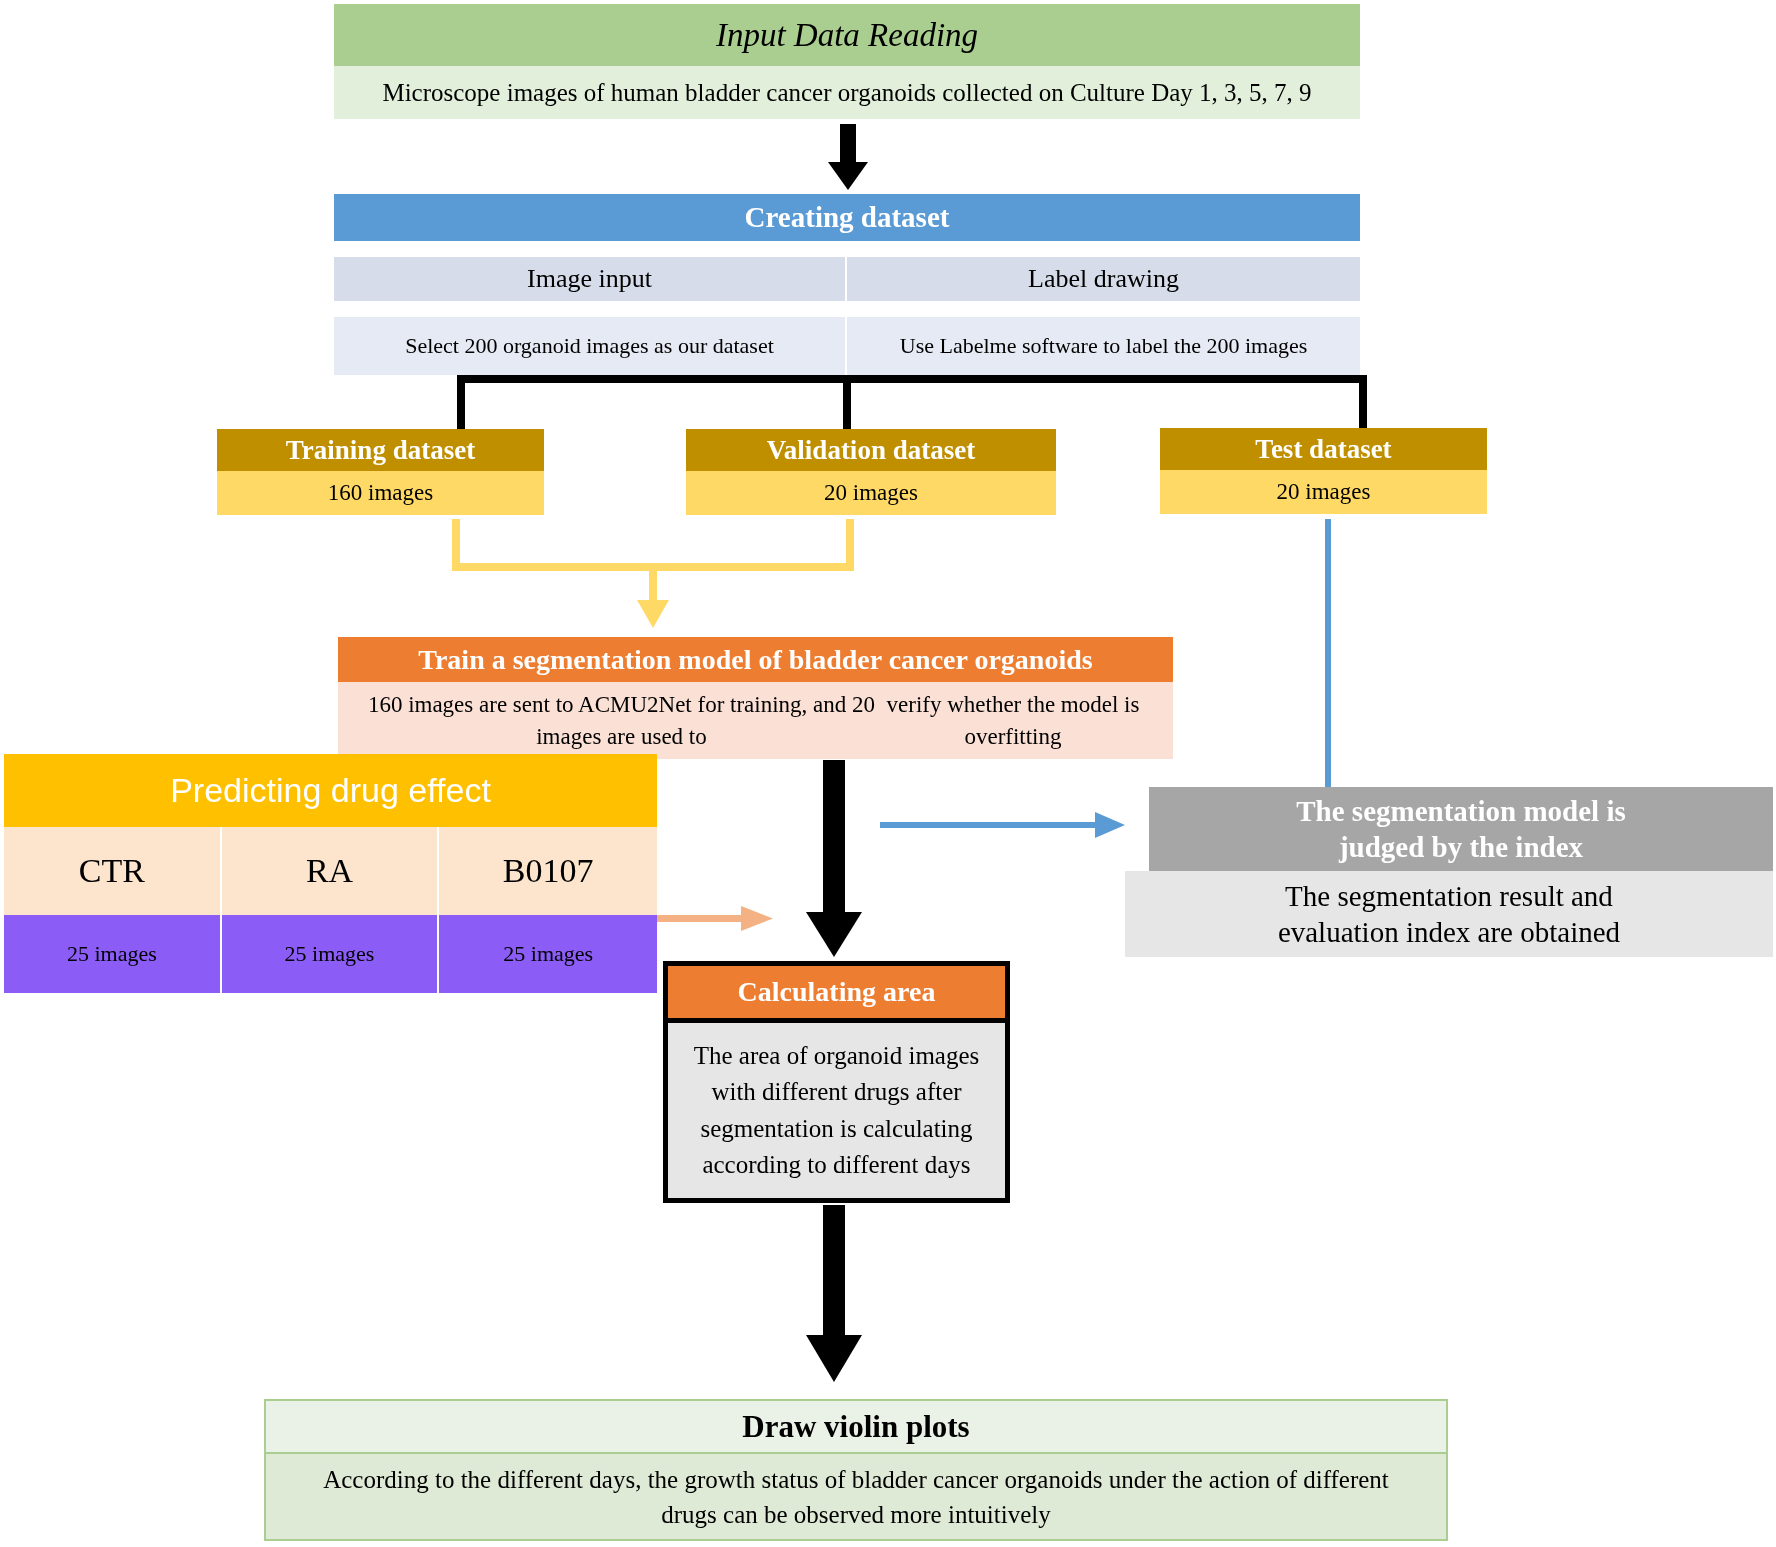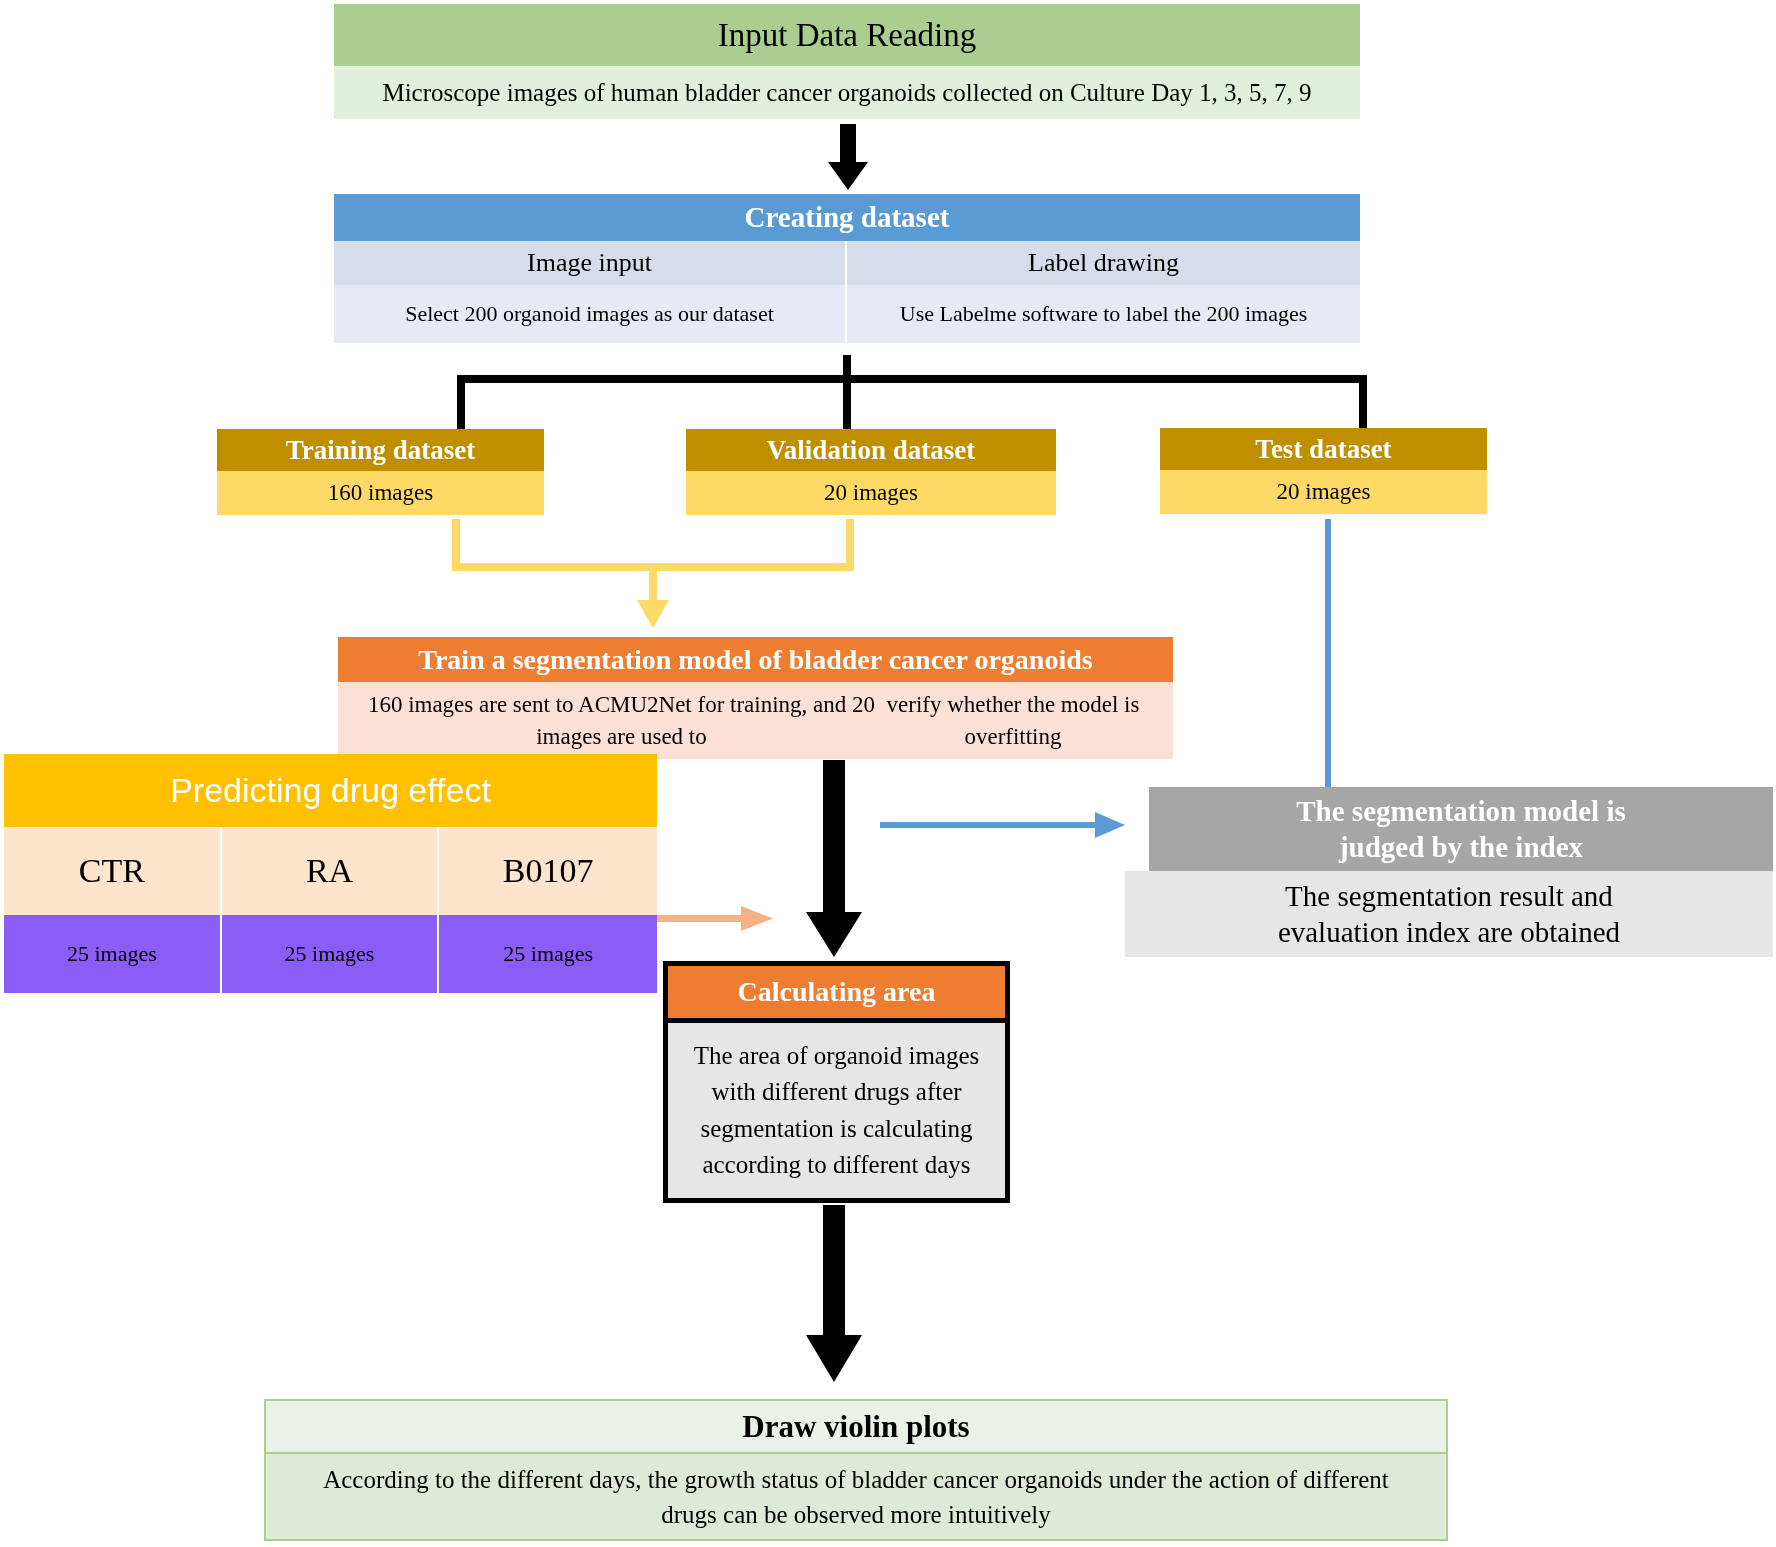--- a/index.html
+++ b/index.html
@@ -38,36 +38,37 @@
   }
 
   
   #input-node { left: 334px; top: 4px; width: 1026px; }
   #input-node .hdr {
     background: #a9ce8f;
     height: 62px;
     font-size: 33px;
     font-weight: normal;
     color: #000000;
+    font-style: italic;
   }
   #input-node .body {
     background: #e2efdb;
     height: 53px;
     font-size: 25px;
   }
 
   
   #dataset-node { left: 334px; top: 194px; width: 1026px; }
   #dataset-node .hdr {
     background: #5b9bd5;
     height: 47px;
     font-size: 29px;
   }
   .two-col { display: flex; width: 100%; }
-  .two-col > div { flex: 1 1 50%; box-sizing: border-box; }
+  .two-col > div { flex: 1 1 50%; box-sizing: border-box; margin-top: 16px; }
   #dataset-node .sub {
     background: #d6dce9;
     height: 44px;
     font-size: 26px;
     display: flex; align-items: center; justify-content: center;
     border-right: 2px solid #ffffff;
   }
   #dataset-node .sub:last-child { border-right: none; }
   #dataset-node .cell {
     background: #e6eaf4;

